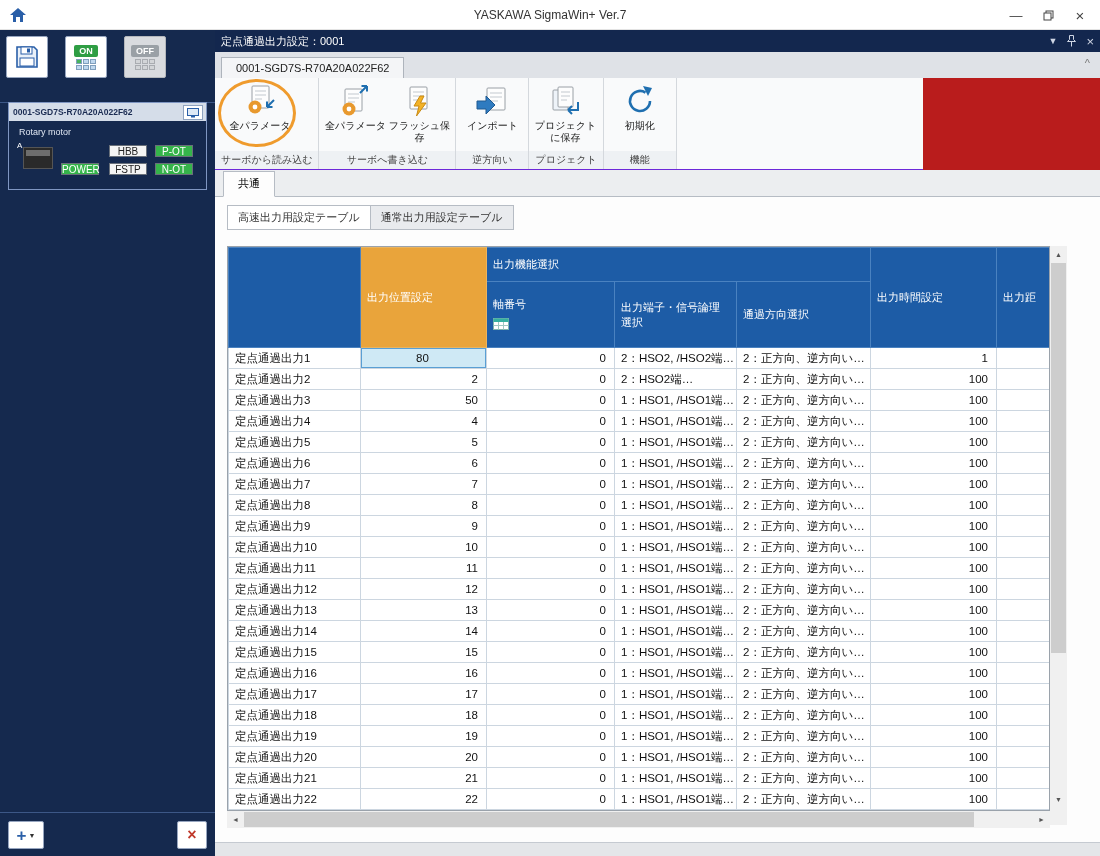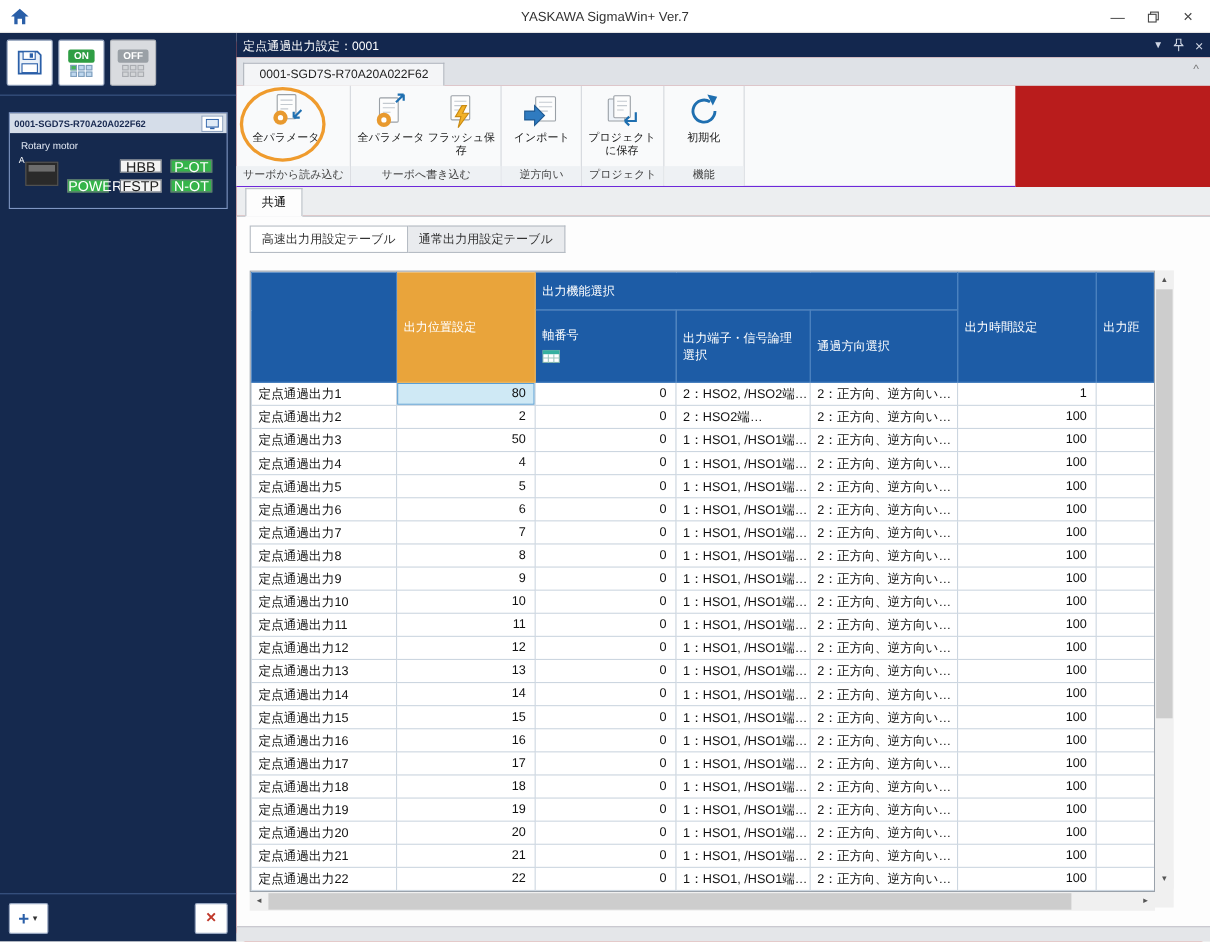--- a/index.html
+++ b/index.html
@@ -9,39 +9,39 @@
 
   
   .titlebar { position:absolute; top:0; left:0; width:1100px; height:30px; background:#ffffff; border-bottom:1px solid #e3e3e3; }
   .home-btn { position:absolute; left:6px; top:4px; width:24px; height:22px; display:flex; align-items:center; justify-content:center; cursor:pointer; }
   .app-title { position:absolute; left:0; right:0; top:0; height:30px; line-height:30px; text-align:center; font-size:12px; color:#333; }
   .win-controls { position:absolute; right:4px; top:0; height:30px; display:flex; align-items:center; }
   .win-btn { width:32px; height:26px; display:flex; align-items:center; justify-content:center; font-size:13px; color:#444; cursor:pointer; }
 
   
   .sidebar { position:absolute; left:0; top:30px; width:215px; height:826px; background:#15294e; }
-  .side-toolbar { display:flex; gap:5px; padding:6px 6px 8px 6px; border-bottom:1px solid #3c5787; }
+  .side-toolbar { display:flex; gap:17px; padding:6px 6px 24px 6px; border-bottom:1px solid #3c5787; }
   .sbtn { width:42px; height:42px; background:#fff; border:1px solid #97a6c0; border-radius:2px; display:flex; flex-direction:column; align-items:center; justify-content:center; gap:2px; cursor:pointer; }
   .sbtn.disabled { background:#d9dbdf; border-color:#b4b7bc; }
   .onoff-badge { font-size:9px; font-weight:bold; color:#fff; padding:0 5px; border-radius:2px; line-height:12px; }
   .badge-on-btn { background:#2f9e44; }
   .badge-off-btn { background:#9aa0a6; }
   .mini-grid { display:grid; grid-template-columns:repeat(3,6px); grid-template-rows:repeat(2,5px); gap:1px; }
   .mini-grid span { background:#bfd8ef; border:1px solid #7f9fbd; }
   .mini-grid.on span:nth-child(1){ background:#47b45c; }
   .mini-grid.gray span { background:#d3d5d8; border-color:#a9acb1; }
 
   .device-panel { position:absolute; left:8px; top:72px; width:199px; height:88px; border:1px solid #7f96c2; background:#15294e; }
   .device-title { height:18px; background:#d5dde9; color:#1a2b52; font-size:8.5px; font-weight:bold; line-height:18px; padding-left:4px; white-space:nowrap; overflow:hidden; }
   .device-mon-btn { position:absolute; right:3px; top:2px; width:20px; height:15px; background:#fff; border:1px solid #8fa3c0; display:flex; align-items:center; justify-content:center; cursor:pointer; }
   .motor-type { position:absolute; left:10px; top:24px; color:#dfe6f2; font-size:9px; }
   .axis-letter { position:absolute; left:8px; top:38px; color:#fff; font-size:8px; }
   .motor-box { position:absolute; left:14px; top:44px; width:30px; height:22px; background:#2a2a2a; border:1px solid #555; }
   .motor-box::before { content:""; position:absolute; left:2px; top:2px; right:2px; height:6px; background:#6d6d6d; }
-  .status-badge { position:absolute; width:38px; height:12px; font-size:13px; line-height:12px; text-align:center; border:1px solid #69707a; }
+  .status-badge { position:absolute; width:38px; height:12px; font-size:10px; line-height:12px; text-align:center; border:1px solid #69707a; }
   .badge-off { background:#f4f4f4; color:#222; }
   .badge-on { background:#35b44a; color:#fff; }
 
   .side-bottom { position:absolute; left:0; bottom:0; width:215px; height:44px; border-top:1px solid #3c5787; }
   .add-btn { position:absolute; left:8px; top:8px; width:36px; height:28px; background:#fff; border:1px solid #97a6c0; border-radius:2px; display:flex; align-items:center; justify-content:center; gap:2px; cursor:pointer; }
   .add-plus { color:#2a5fa8; font-size:17px; font-weight:bold; line-height:17px; }
   .add-caret { font-size:7px; color:#333; }
   .del-btn { position:absolute; right:8px; top:8px; width:30px; height:28px; background:#fff; border:1px solid #97a6c0; border-radius:2px; display:flex; align-items:center; justify-content:center; color:#c0392b; font-size:16px; font-weight:bold; cursor:pointer; }
 
   
@@ -76,21 +76,21 @@
   
   .table-viewport { position:relative; width:840px; }
   .table-clip { width:823px; overflow:hidden; border:1px solid #9aa2ab; }
   table.grid { border-collapse:collapse; table-layout:fixed; width:888px; }
   .grid th { font-weight:normal; font-size:11px; color:#fff; background:#1d5ca6; border:1px solid #4a82c0; text-align:left; padding:3px 6px; vertical-align:middle; }
   .grid th.h-orange { background:#e9a43b; border-color:#eab45f; }
   .grid th.h-top { height:34px; vertical-align:middle; }
   .grid th.h-sub { height:66px; }
   .grid td { height:21px; background:#fff; border:1px solid #ccd6e0; font-size:11.5px; color:#111; padding:1px 6px; white-space:nowrap; overflow:hidden; }
   .td-num { text-align:right; padding-right:8px !important; }
-  .td-sel { background:#cfe9f5 !important; box-shadow: inset 0 0 0 1px #5a9fd4; }
+  .td-sel { background:#cfe9f5 !important; box-shadow: inset 0 0 0 1px #5a9fd4; text-align: center; }
   .axis-grid-icon { margin-top:6px; }
 
   
   .vscroll { position:absolute; right:0; top:0; width:17px; height:562px; background:#f0f0f0; }
   .vscroll .arrow { height:17px; display:flex; align-items:center; justify-content:center; font-size:7px; color:#555; background:#f0f0f0; cursor:pointer; }
   .vthumb { position:absolute; left:1px; top:17px; width:15px; height:390px; background:#cdcdcd; cursor:pointer; }
   .vscroll .arrow.bottom { position:absolute; bottom:0; left:0; width:17px; }
   .hscroll { position:relative; width:823px; height:17px; background:#f0f0f0; margin-top:0; }
   .hscroll .arrow { position:absolute; top:0; width:17px; height:17px; display:flex; align-items:center; justify-content:center; font-size:7px; color:#555; cursor:pointer; }
   .hscroll .arrow.left { left:0; } .hscroll .arrow.right { right:0; }

